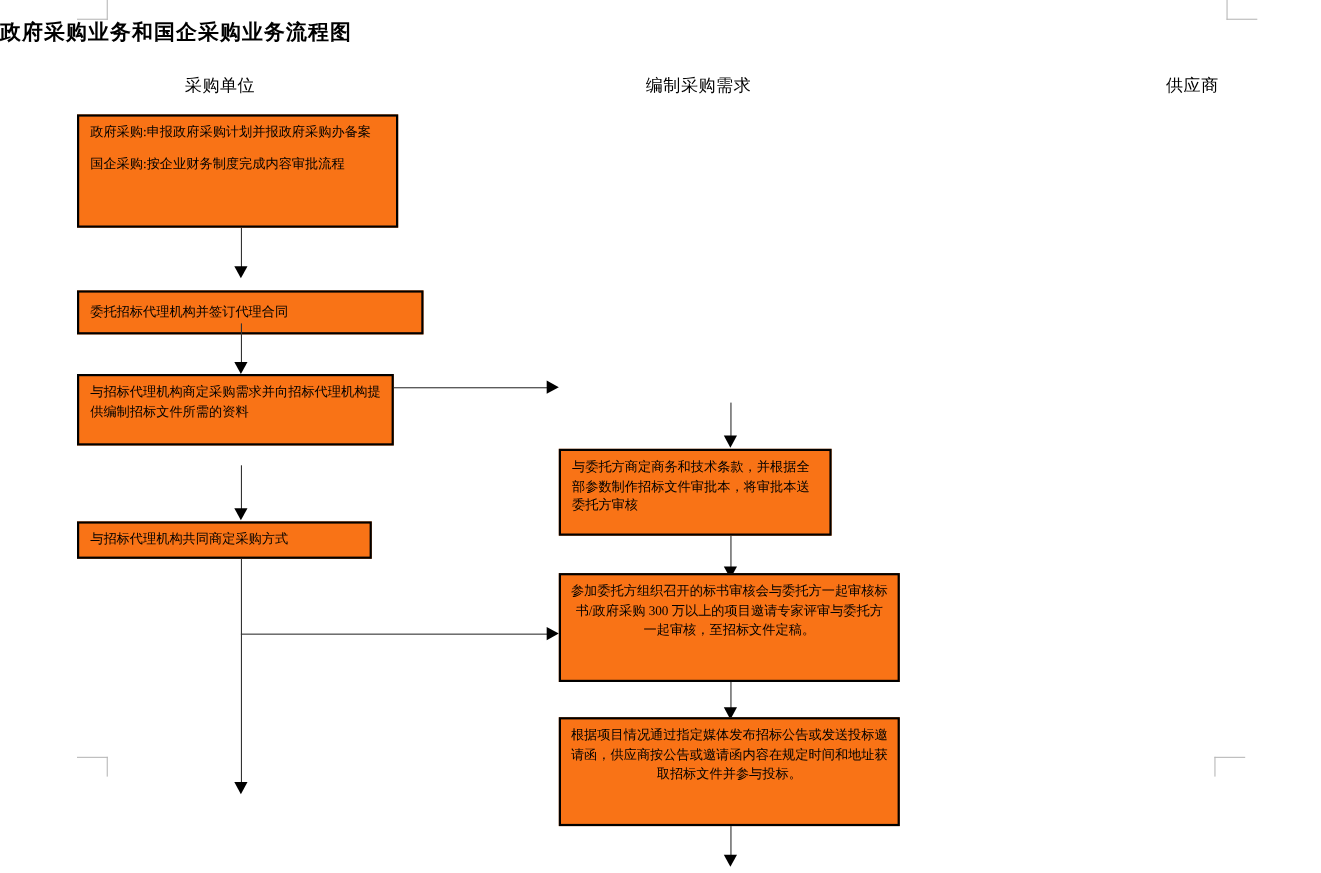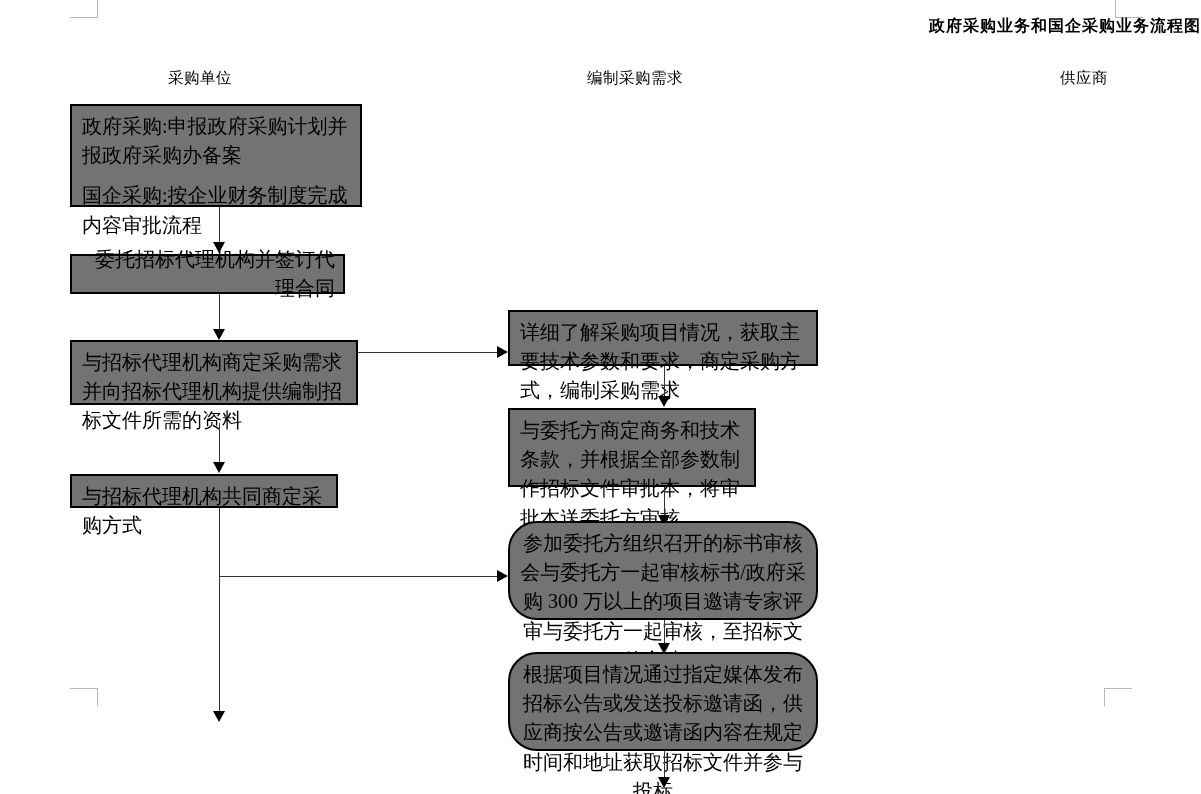--- a/index.html
+++ b/index.html
@@ -33,57 +33,56 @@
   .corner.tr { left: 1115px; top: 0px;   border-left: 1px solid #b8b8b8;  border-bottom: 1px solid #b8b8b8; }
   .corner.bl { left: 70px;   top: 688px; border-right: 1px solid #b8b8b8; border-top: 1px solid #b8b8b8; }
   .corner.br { left: 1104px; top: 688px; border-left: 1px solid #b8b8b8;  border-top: 1px solid #b8b8b8; }
 
   
   #title {
     position: absolute;
     left: 0;
     top: 16px;
     width: 1201px;
-    text-align: right;
-    font-size: 16px;
+    text-align: left;
+    font-size: 19px;
     font-weight: bold;
     letter-spacing: 1px;
     white-space: nowrap;
   }
   .lane-head {
     position: absolute;
     font-size: 15.5px;
     font-weight: normal;
     white-space: nowrap;
     letter-spacing: 0.5px;
   }
   .lane-head.l1 { left: 168px;  top: 68px; }
   .lane-head.l2 { left: 587px;  top: 68px; }
   .lane-head.l3 { left: 1060px; top: 68px; }
 
   
   .box {
     position: absolute;
     box-sizing: border-box;
     border: 2px solid #000000;
-    background: #737373;
-    font-size: 20px;
+    background: #f97316;
+    font-size: 12px;
     line-height: 1.46;
     padding: 6px 8px 6px 10px;
   }
   .box p {
     margin: 0;
   }
   .box p + p {
     margin-top: 11px;
   }
   .box.center {
     text-align: center;
     padding-left: 8px;
-    border-radius: 29px;
   }
 
   
   .vline {
     position: absolute;
     width: 0;
     border-left: 1.4px solid #333333;
   }
   .hline {
     position: absolute;
@@ -124,21 +123,21 @@
   <div class="lane-head l3">供应商</div>
 
   <div class="box" style="left:70px; top:104px; width:292px; height:103px;">
     <p>政府采购:申报政府采购计划并报政府采购办备案</p>
     <p>国企采购:按企业财务制度完成内容审批流程</p>
   </div>
 
   <div class="vline" style="left:219px; top:207px; height:37px;"></div>
   <div class="arrow-down" style="left:213px; top:242px;"></div>
 
-  <div class="box" style="left:70px; top:254px; width:275px; height:40px; display:flex; align-items:center;text-align:right;">
+  <div class="box" style="left:70px; top:264px; width:315px; height:40px; display:flex; align-items:center;text-align:right;">
     <p>委托招标代理机构并签订代理合同</p>
   </div>
 
   <div class="vline" style="left:219px; top:294px; height:37px;"></div>
   <div class="arrow-down" style="left:213px; top:329px;"></div>
 
   <div class="box" style="left:70px; top:340px; width:288px; height:65px;">
     <p>与招标代理机构商定采购需求并向招标代理机构提供编制招标文件所需的资料</p>
   </div>
 
@@ -151,23 +150,20 @@
 
   <div class="vline" style="left:219px; top:508px; height:205px;"></div>
   <div class="arrow-down" style="left:213px; top:711px;"></div>
 
   <div class="hline" style="left:358px; top:352px; width:140px;"></div>
   <div class="arrow-right" style="left:497px; top:346px;"></div>
 
   <div class="hline" style="left:219px; top:576px; width:279px;"></div>
   <div class="arrow-right" style="left:497px; top:570px;"></div>
 
-  <div class="box" style="left:508px; top:310px; width:310px; height:56px;">
-    <p>详细了解采购项目情况，获取主要技术参数和要求，商定采购方式，编制采购需求</p>
-  </div>
 
   <div class="vline" style="left:664px; top:366px; height:32px;"></div>
   <div class="arrow-down" style="left:658px; top:396px;"></div>
 
   <div class="box" style="left:508px; top:408px; width:248px; height:79px;">
     <p>与委托方商定商务和技术条款，并根据全部参数制作招标文件审批本，将审批本送委托方审核</p>
   </div>
 
   <div class="vline" style="left:664px; top:487px; height:32px;"></div>
   <div class="arrow-down" style="left:658px; top:515px;"></div>

